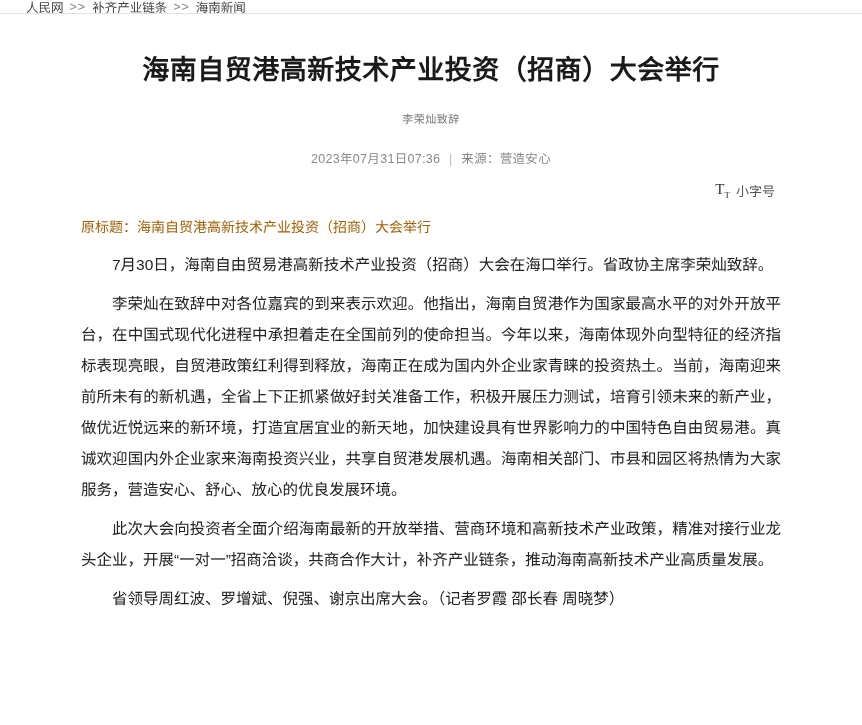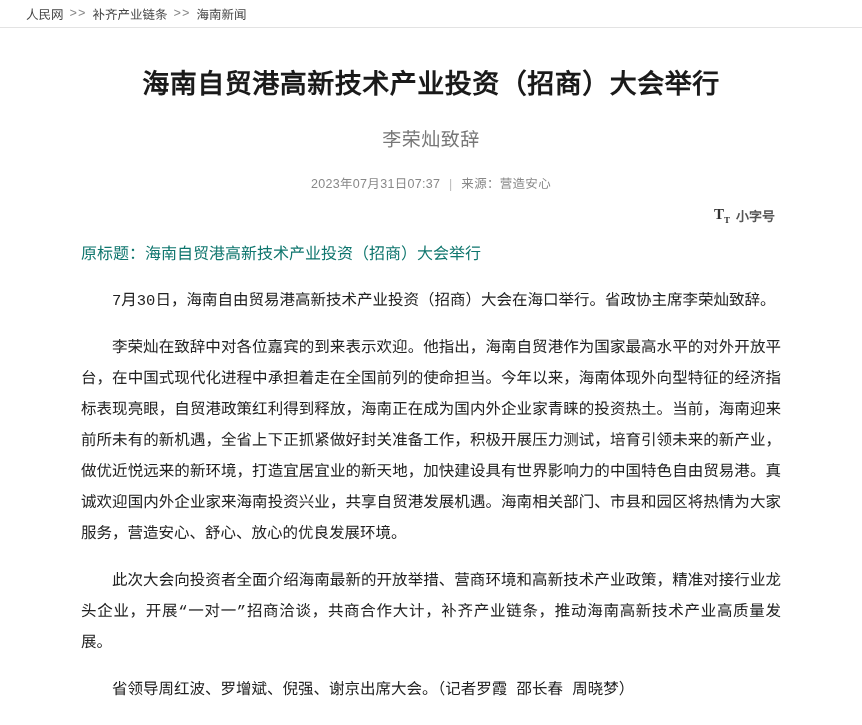--- a/index.html
+++ b/index.html
@@ -10,28 +10,27 @@
   body {
     width: 862px;
     height: 725px;
     font-family: "Liberation Sans", "DejaVu Sans", sans-serif;
     color: #222;
     overflow: hidden;
   }
 
   
   .breadcrumb-bar {
-    height: 28px;
+    height: 14px;
     border-bottom: 1px solid #e3e3e3;
     display: flex;
     align-items: center;
     padding: 0 7px 0 26px;
     background: #fff;
     box-sizing: border-box;
-    font-family: Liberation Mono, monospace;
   }
   .breadcrumb {
     font-size: 12.5px;
     color: #444;
     display: flex;
     align-items: center;
     white-space: nowrap;
   }
   .breadcrumb a {
     color: #444;
@@ -57,21 +56,21 @@
     line-height: 1.35;
     font-weight: bold;
     color: #1a1a1a;
     letter-spacing: 0.5px;
     margin: 12px 0 0 0;
     font-family: "Liberation Serif", "DejaVu Serif", serif;
   }
 
   .subhead {
     text-align: center;
-    font-size: 19px;
+    font-size: 11px;
     color: #777;
     margin-top: 22px;
     letter-spacing: 0.5px;
   }
 
   .meta {
     text-align: center;
     font-size: 12.5px;
     color: #888;
     margin-top: 22px;
@@ -89,21 +88,20 @@
     margin-top: 14px;
     padding-right: 6px;
   }
   .fontsize-ctl {
     display: flex;
     align-items: flex-end;
     font-size: 13px;
     color: #555;
     cursor: pointer;
     user-select: none;
-    font-weight: bold;
   }
   .fontsize-ctl .tt {
     font-family: "Liberation Serif", "DejaVu Serif", serif;
     font-size: 15px;
     color: #333;
     margin-right: 6px;
   }
   .fontsize-ctl .tt sub {
     font-size: 9px;
   }
@@ -112,28 +110,27 @@
   .body-copy {
     margin-top: 14px;
     font-size: 15.5px;
     line-height: 2.0;
     color: #222;
     font-family: "Liberation Sans", "DejaVu Sans", sans-serif;
     text-align: justify;
   }
   .orig-title {
     margin: 0 0 6px 0;
-    font-size: 16px;
-    color: #0f766e;
+    font-size: 14px;
+    color: #a16207;
     line-height: 1.9;
   }
   .body-copy p.para {
-    margin: 16px 0 4px 0;
+    margin: 8px 0 4px 0;
     text-indent: 2em;
-    font-family: Liberation Mono, monospace;
   }
 </style>
 </head>
 <body>
 
 <div class="breadcrumb-bar">
   <div class="breadcrumb">
     <a href="#">人民网</a>
     <span class="sep">&gt;&gt;</span>
     <a href="#">补齐产业链条</a>
@@ -142,21 +139,21 @@
   </div>
 </div>
 
 <div class="article">
 
   <h1 class="headline">海南自贸港高新技术产业投资（招商）大会举行</h1>
 
   <div class="subhead">李荣灿致辞</div>
 
   <div class="meta">
-    <span>2023年07月31日07:37</span>
+    <span>2023年07月31日07:36</span>
     <span class="sep">|</span>
     <span>来源：</span><span>营造安心</span>
   </div>
 
   <div class="fontsize-row">
     <div class="fontsize-ctl">
       <span class="tt">T<sub>T</sub></span>
       <span>小字号</span>
     </div>
   </div>

